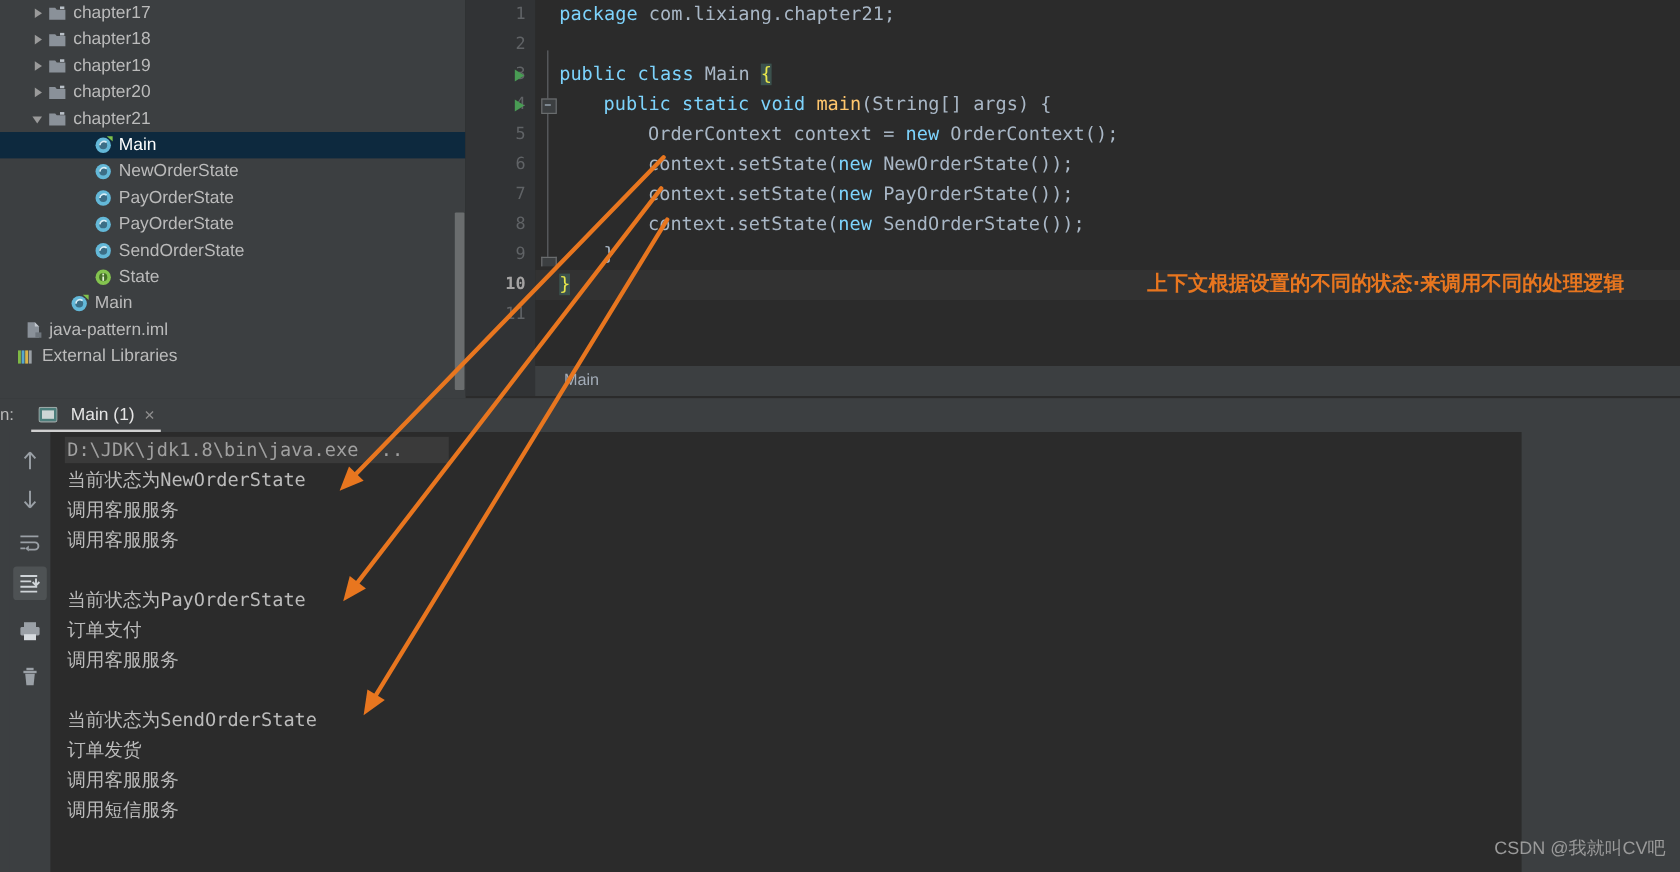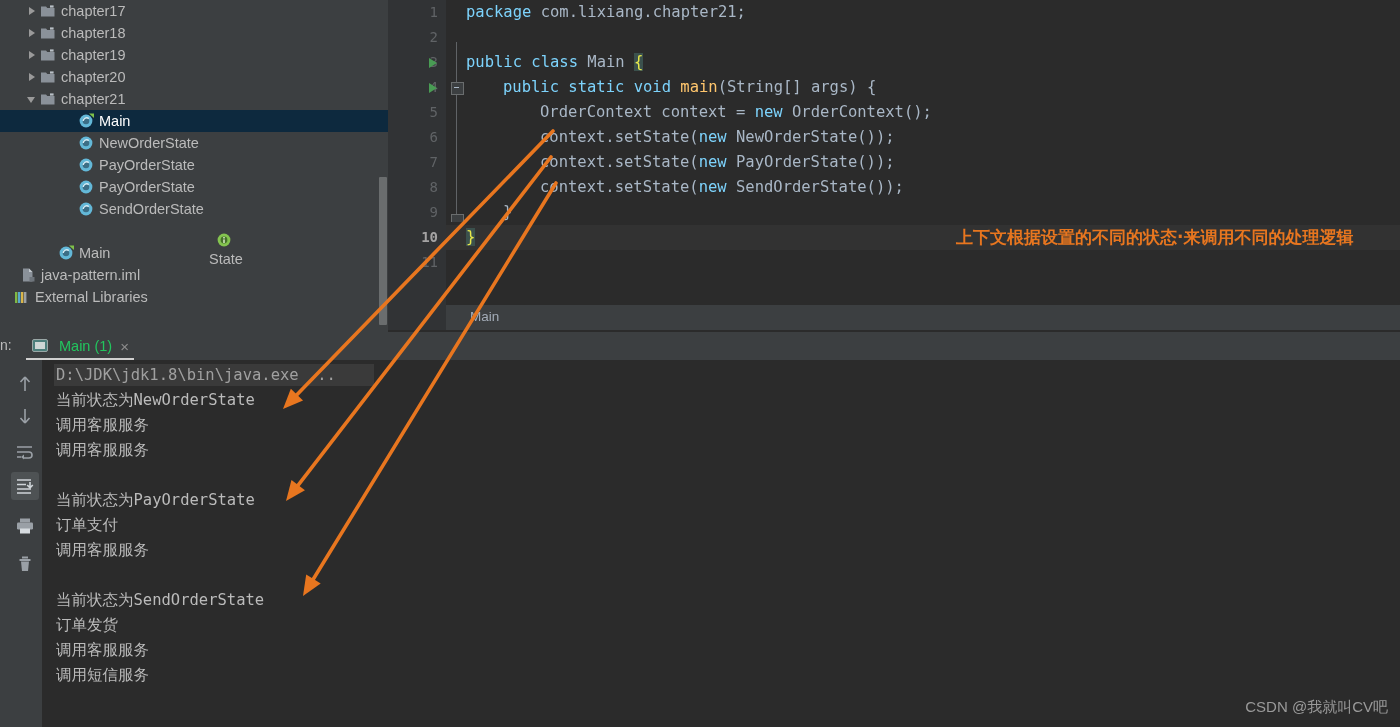--- a/index.html
+++ b/index.html
@@ -121,37 +121,37 @@
   .run-tabbar{
     position:absolute;left:0;top:0;width:1400px;height:28px;background:#3c3f41;
   }
   .run-label{
     position:absolute;left:0;top:5px;color:#bbbbbb;font-size:14px;
   }
   .run-tab{
     position:absolute;left:26px;top:0;height:28px;display:flex;align-items:center;
     padding:0 6px;
   }
-  .run-tab .tabtext{color:#22c55e;font-size:14.5px;margin-left:6px;}
+  .run-tab .tabtext{color:#e5e5e5;font-size:14.5px;margin-left:6px;}
   .run-tab .closex{
     margin-left:8px;color:#8d8d8d;font-size:15px;line-height:1;
   }
   .tab-underline{
     position:absolute;left:26px;top:26px;width:108px;height:2px;background:#d0d0d0;
   }
   .console-toolbar{
     position:absolute;left:8px;top:28px;width:34px;height:367px;background:#3c3f41;
   }
   .tbtn{
     position:absolute;left:3px;width:28px;height:28px;
     display:flex;align-items:center;justify-content:center;
   }
   .tbtn.active{background:#4e5254;border-radius:3px;}
   .console{
-    position:absolute;left:42px;top:28px;width:1358px;height:367px;
+    position:absolute;left:42px;top:28px;width:1226px;height:367px;
     background:#2b2b2b;
   }
   .cmdline{
     position:absolute;left:12px;top:4px;width:320px;height:22px;
     background:#3a3a3a;
   }
   .cline{
     position:absolute;left:14px;
     font-family:"DejaVu Sans Mono","Liberation Mono",monospace;
     font-size:15.5px;color:#bbbbbb;height:25px;line-height:25px;white-space:pre;
@@ -251,21 +251,21 @@
         </div>
         <div class="tree-row" style="padding-left: 64px;">
           <span class="arrow"></span>
           <span class="ic"><svg width="16" height="16" viewBox="0 0 16 16">
               <circle cx="8" cy="8" r="6.4" fill="#63b8d8"></circle>
               <circle cx="8" cy="8" r="3.3" fill="#3c6e86"></circle>
               <path d="M10.8 5.6 A3.4 3.4 0 0 0 5.2 8" stroke="#d8eef7" stroke-width="1.4" fill="none"></path>
             </svg></span>
           <span class="lbl">SendOrderState</span>
         </div>
-        <div class="tree-row" style="padding-left: 64px; flex-direction: column;">
+        <div class="tree-row" style="padding-left: 64px;">
           <span class="arrow"></span>
           <span class="ic"><svg width="16" height="16" viewBox="0 0 16 16">
               <circle cx="8" cy="8" r="6.4" fill="#84c44f"></circle>
               <circle cx="8" cy="8" r="3.4" fill="#46702a"></circle>
               <rect x="7.3" y="5" width="1.4" height="1.5" fill="#e6f5d8"></rect>
               <rect x="7.3" y="7.4" width="1.4" height="3.6" fill="#e6f5d8"></rect>
             </svg></span>
           <span class="lbl">State</span>
         </div>
         <div class="tree-row" style="padding-left: 44px;">

